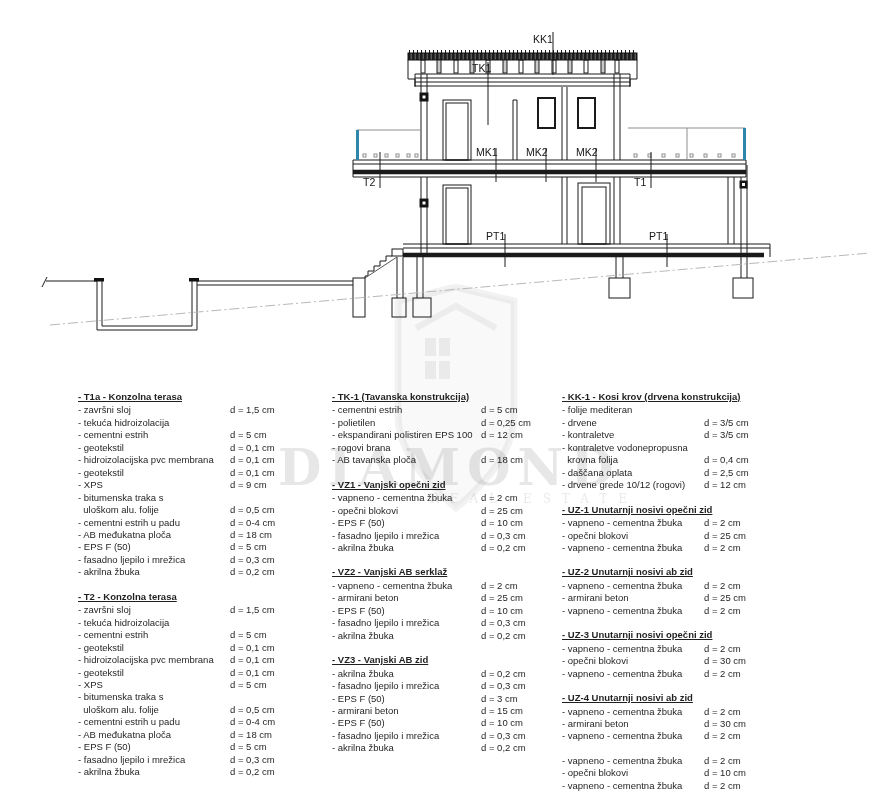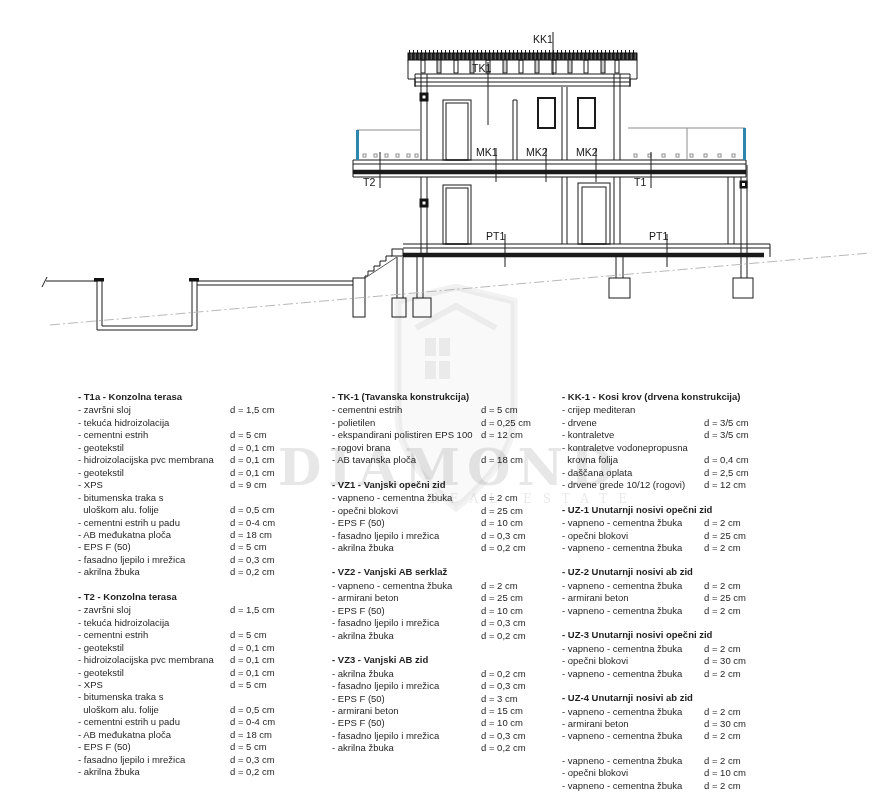--- a/index.html
+++ b/index.html
@@ -15,21 +15,21 @@
           color:rgba(70,70,70,0.12);}
   #wm-shield{position:absolute;left:394px;top:284px;}
   
   #drawing{position:absolute;left:0;top:0;}
   
   .legend-col{position:absolute;top:391px;font-size:9.5px;line-height:12.45px;color:#1f1f1f;}
   #col0{left:78px;width:300px}
   #col1{left:332px;width:300px}
   #col2{left:562px;width:316px}
   .section{margin-bottom:12px;}
-  .heading{font-weight:bold;white-space:pre;margin-bottom:1px;}
+  .heading{font-weight:bold;text-decoration:underline;white-space:pre;margin-bottom:1px;}
   .row{position:relative;white-space:pre;}
   .val{position:absolute;top:0;left:152px;}
   #col1 .val{left:149px}
   #col2 .val{left:142px}
 </style>
 </head>
 <body>
 
 <div id="page">
 
@@ -296,21 +296,21 @@
           <div class="row"><span class="lbl">- EPS F (50)</span><span class="val">d = 3 cm</span></div>
           <div class="row"><span class="lbl">- armirani beton</span><span class="val">d = 15 cm</span></div>
           <div class="row"><span class="lbl">- EPS F (50)</span><span class="val">d = 10 cm</span></div>
           <div class="row"><span class="lbl">- fasadno ljepilo i mrežica</span><span class="val">d = 0,3 cm</span></div>
           <div class="row"><span class="lbl">- akrilna žbuka</span><span class="val">d = 0,2 cm</span></div>
         </div>
       </div>
     <div id="col2" class="legend-col">
         <div class="section">
           <div class="heading">- KK-1 - Kosi krov (drvena konstrukcija)</div>
-          <div class="row"><span class="lbl">- crijep mediteran</span><span class="val"></span></div>
+          <div class="row"><span class="lbl">- folije mediteran</span><span class="val"></span></div>
           <div class="row"><span class="lbl">- drvene</span><span class="val">d = 3/5 cm</span></div>
           <div class="row"><span class="lbl">- kontraletve</span><span class="val">d = 3/5 cm</span></div>
           <div class="row"><span class="lbl">- kontraletve vodonepropusna</span><span class="val"></span></div>
           <div class="row"><span class="lbl">  krovna folija</span><span class="val">d = 0,4 cm</span></div>
           <div class="row"><span class="lbl">- daščana oplata</span><span class="val">d = 2,5 cm</span></div>
           <div class="row"><span class="lbl">- drvene grede 10/12 (rogovi)</span><span class="val">d = 12 cm</span></div>
         </div>
         <div class="section">
           <div class="heading">- UZ-1 Unutarnji nosivi opečni zid</div>
           <div class="row"><span class="lbl">- vapneno - cementna žbuka</span><span class="val">d = 2 cm</span></div>

